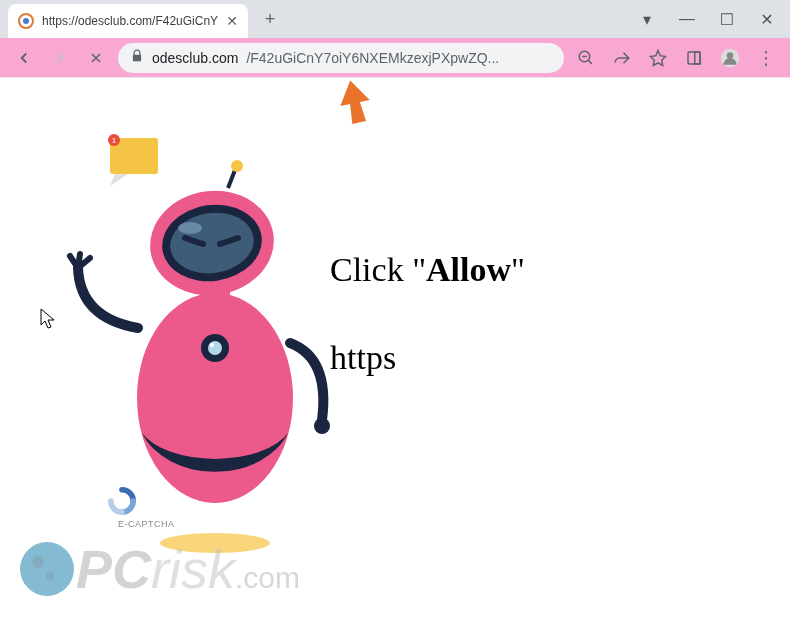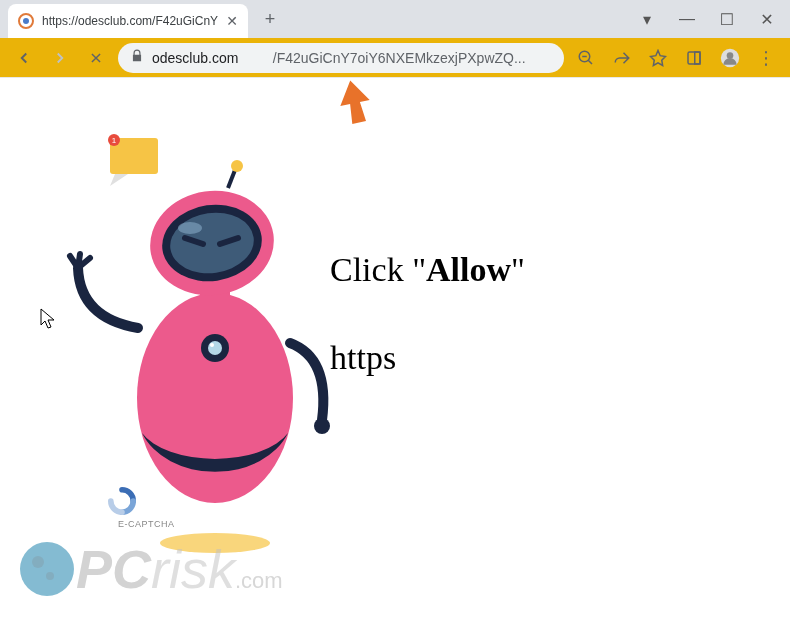--- a/index.html
+++ b/index.html
@@ -56,21 +56,21 @@
     }
     .tab-close { color: #5f6368; font-size: 14px; }
     .new-tab {
       margin-left: 8px; width: 28px; height: 28px;
       display: flex; align-items: center; justify-content: center;
       color: #5f6368; font-size: 18px;
       align-self: center;
     }
     .toolbar {
       height: 40px;
-      background: #eab308;
+      background: #f9a8d4;
       display: flex;
       align-items: center;
       gap: 8px;
       padding: 0 10px;
       border-bottom: 1px solid #e8e8e8;
     }
     .nav-btn {
       width: 28px; height: 28px;
       display: flex; align-items: center; justify-content: center;
       color: #5f6368;
@@ -83,21 +83,21 @@
       height: 30px;
       display: flex;
       align-items: center;
       padding: 0 12px;
       gap: 8px;
       font-size: 14px;
       color: #202124;
     }
     .omnibox .lock { color: #5f6368; }
     .omnibox .domain { color: #202124; }
-    .omnibox .path { color: #5f6368; flex:1; white-space:nowrap; overflow:hidden; text-overflow:ellipsis;text-align:center; }
+    .omnibox .path { color: #5f6368; flex:1; white-space:nowrap; overflow:hidden; text-overflow:ellipsis; }
     .tb-icon {
       width: 28px; height: 28px;
       display: flex; align-items: center; justify-content: center;
       color: #5f6368;
     }
     .page {
       position: relative;
       width: 100%;
       height: calc(643px - 34px - 38px - 40px);
       background: #fff;
@@ -173,21 +173,21 @@
     .watermark-bubble::before { width: 12px; height: 12px; top: 14px; left: 12px; }
     .watermark-bubble::after { width: 8px; height: 8px; top: 30px; left: 26px; }
     .watermark-text {
       font-family: Arial, sans-serif;
       font-size: 54px;
       font-style: italic;
       font-weight: bold;
       color: #a8a8a8;
     }
     .watermark-text .risk { color: #c0c0c0; font-weight: normal; }
-    .watermark-text .com { font-size: 22px; color: #b0b0b0; font-weight: normal; font-style: normal; }
+    .watermark-text .com { font-size: 30px; color: #b0b0b0; font-weight: normal; font-style: normal; }
     .cursor {
       position: absolute;
       left: 40px;
       top: 230px;
       width: 16px;
       height: 22px;
     }
   </style>
 </head>
 <body>

